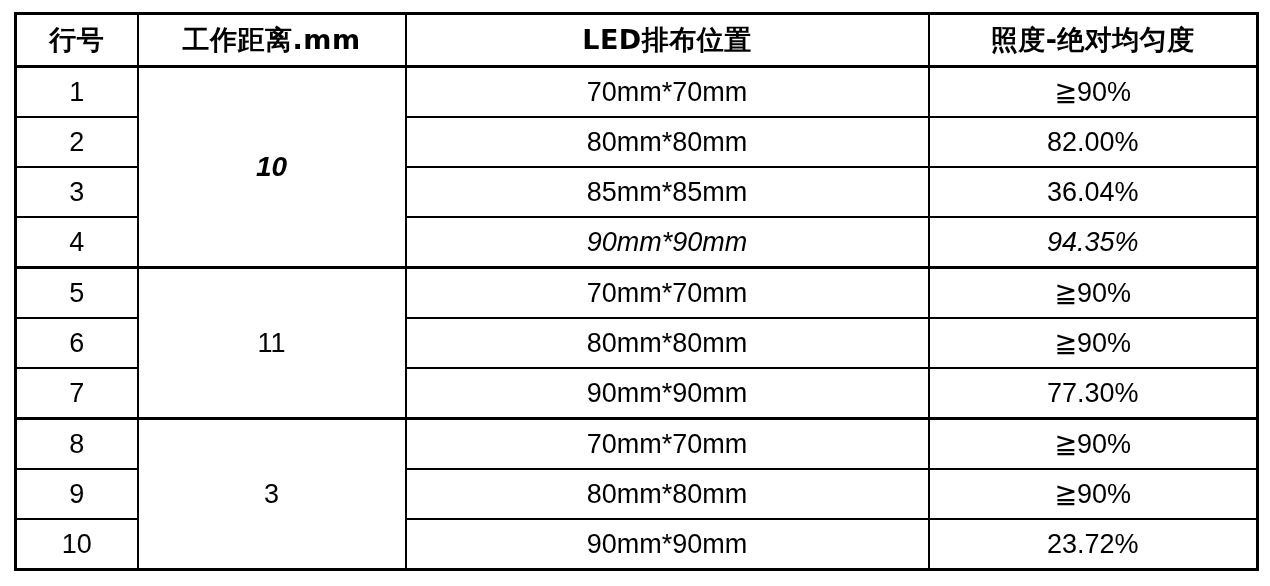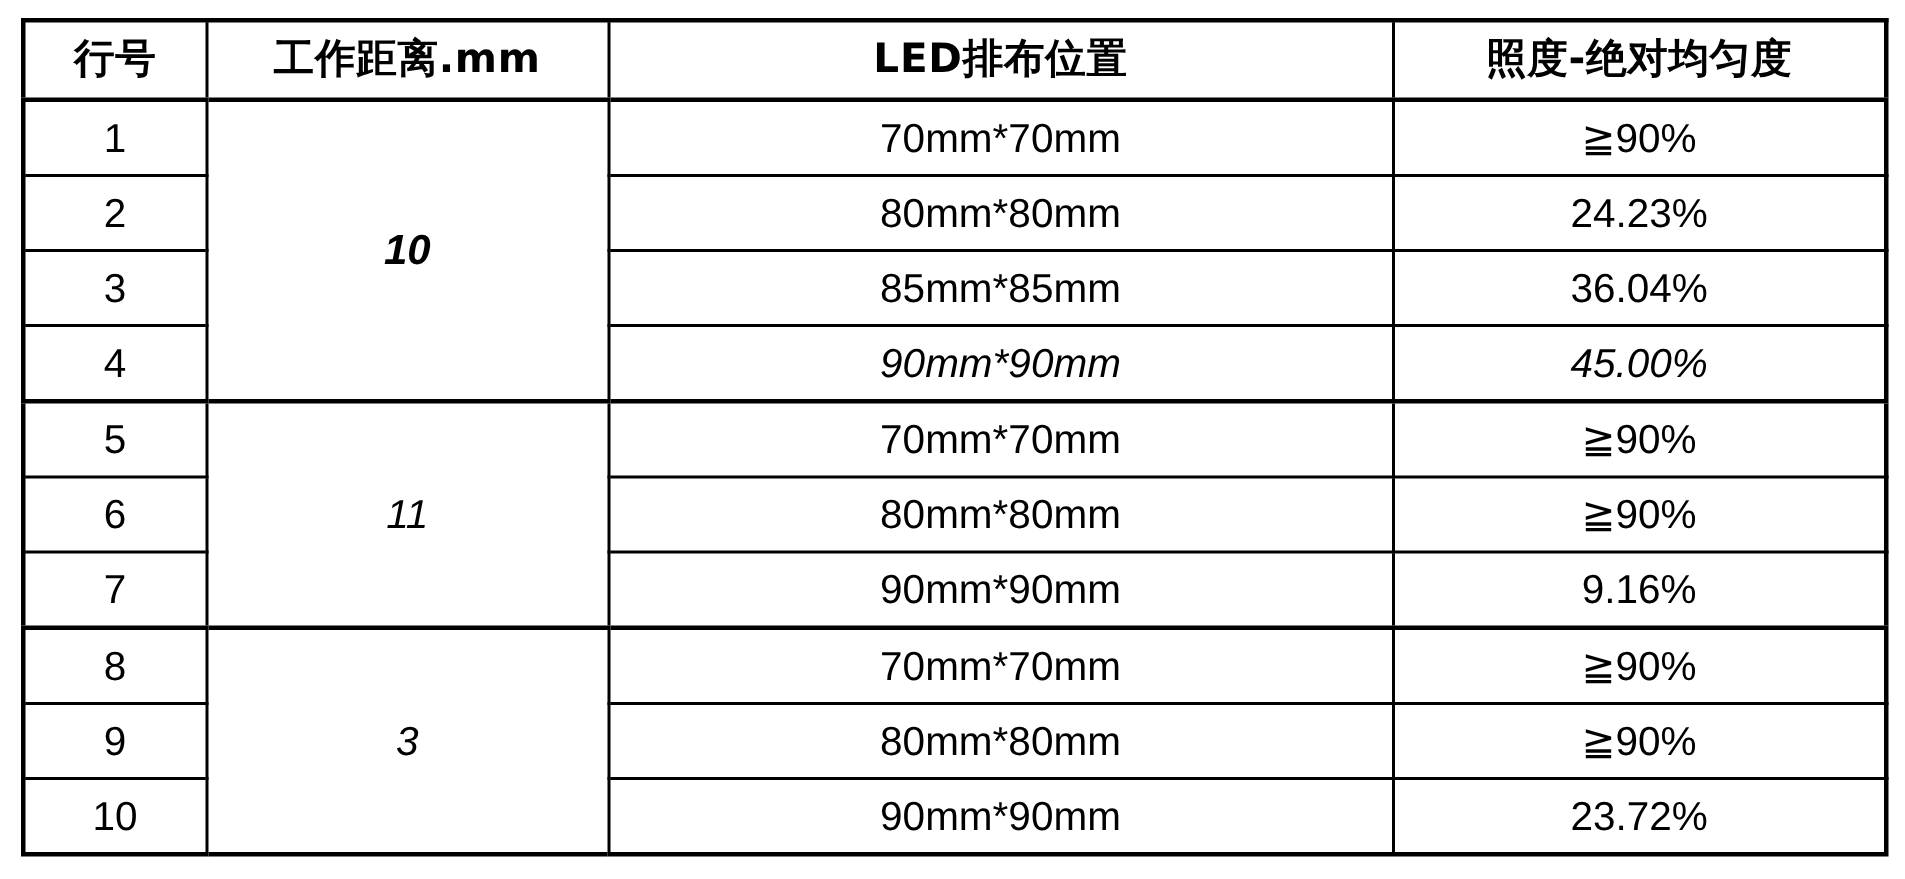--- a/index.html
+++ b/index.html
@@ -49,21 +49,20 @@
     font-size: 27px;
     height: 50px;
     letter-spacing: 0.5px;
   }
   
   table.data-table {
     border: 3px solid #000000;
   }
   td.group-cell {
     font-size: 28px;
-    font-style: italic;
   }
   td.group-cell.em {
     font-weight: bold;
     font-style: italic;
     font-size: 28px;
   }
   td.em {
     font-weight: bold;
     font-style: italic;
   }
@@ -101,47 +100,47 @@
     <tbody id="table-body">
         <tr class="group-start">
           <td>1</td>
           <td rowspan="4" class="group-cell em">10</td>
           <td class="">70mm*70mm</td>
           <td class="">≧90%</td>
         </tr>
         <tr>
           <td>2</td>
           <td class="">80mm*80mm</td>
-          <td class="">24.23%</td>
+          <td class="">82.00%</td>
         </tr>
         <tr>
           <td>3</td>
           <td class="">85mm*85mm</td>
           <td class="">36.04%</td>
         </tr>
         <tr>
           <td>4</td>
           <td class="em">90mm*90mm</td>
-          <td class="em">45.00%</td>
+          <td class="em">94.35%</td>
         </tr>
         <tr class="group-start">
           <td>5</td>
           <td rowspan="3" class="group-cell">11</td>
           <td class="">70mm*70mm</td>
           <td class="">≧90%</td>
         </tr>
         <tr>
           <td>6</td>
           <td class="">80mm*80mm</td>
           <td class="">≧90%</td>
         </tr>
         <tr>
           <td>7</td>
           <td class="">90mm*90mm</td>
-          <td class="">9.16%</td>
+          <td class="">77.30%</td>
         </tr>
         <tr class="group-start">
           <td>8</td>
           <td rowspan="3" class="group-cell">3</td>
           <td class="">70mm*70mm</td>
           <td class="">≧90%</td>
         </tr>
         <tr>
           <td>9</td>
           <td class="">80mm*80mm</td>

